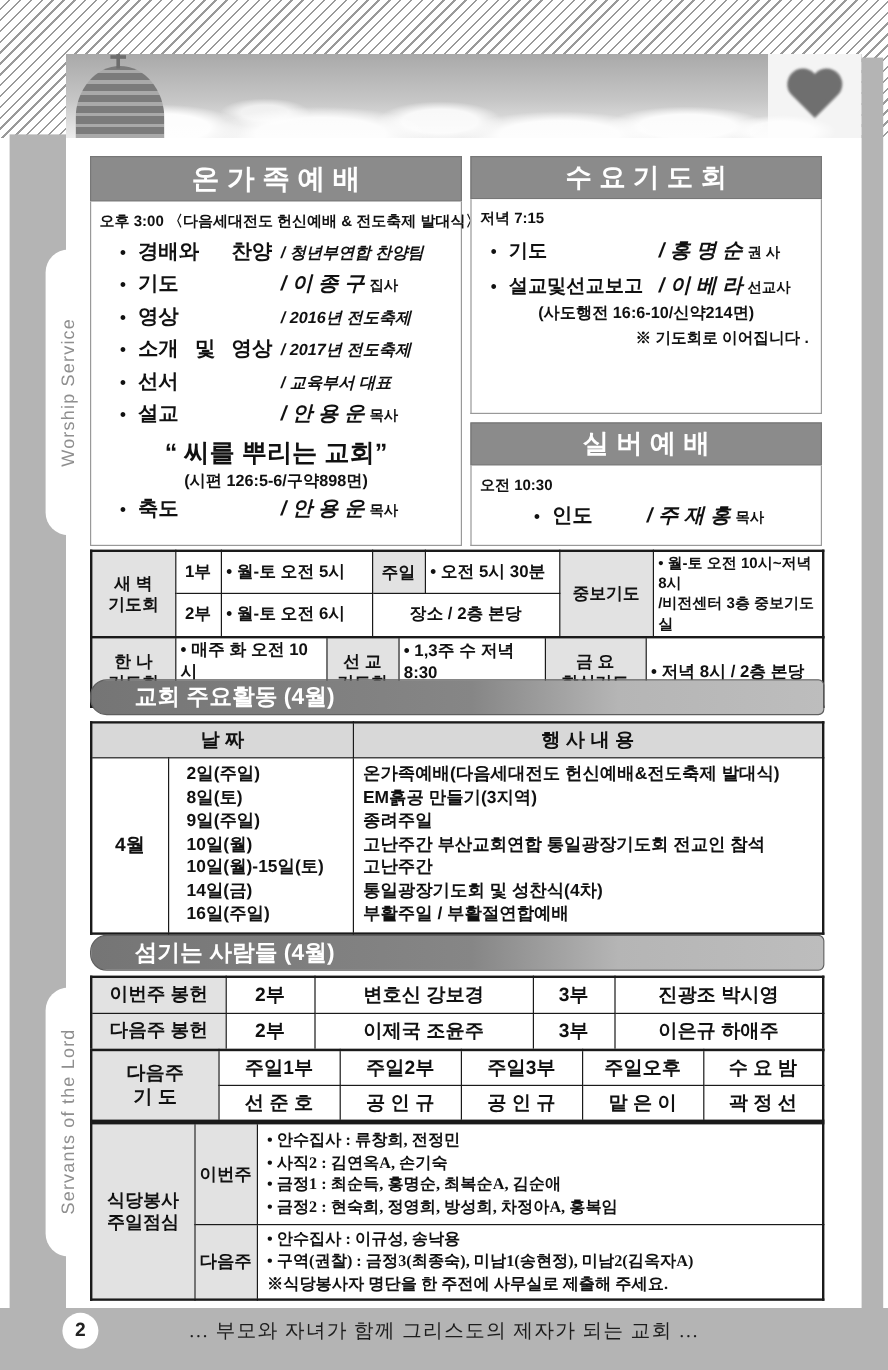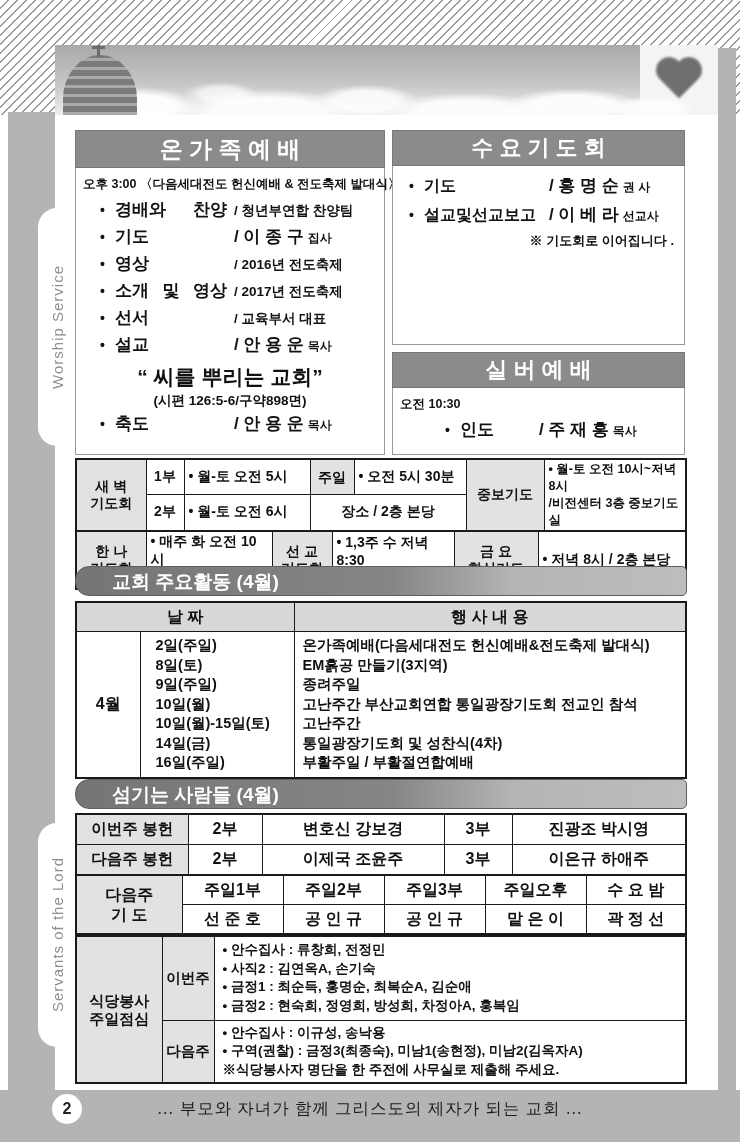--- a/index.html
+++ b/index.html
@@ -51,21 +51,21 @@
   .box-silver .wtitle,.box-wed .wtitle{height:34px;line-height:34px;font-size:22px;}
   .wbody{flex:1;border:1px solid #999;border-top:none;background:#fff;padding-top:5px;}
   .time-note{font-size:12.5px;font-weight:800;padding:3px 4px 3px 7px;white-space:nowrap;}
   .wrow{display:flex;align-items:baseline;height:27px;line-height:27px;padding-left:24px;font-weight:800;}
   .wrow::before{content:"•";margin-right:10px;font-size:14px;}
   .wlabel{display:inline-block;width:112px;font-size:17px;text-align:justify;text-align-last:justify;}
   .box-wed .wlabel{width:118px;font-size:16px;}
   .box-wed .wrow{height:29px;line-height:29px;padding-left:16px;}
   .box-silver .wrow{padding-left:52px;}
   .box-silver .wlabel{width:72px;}
-  .wvalue{font-size:17px;margin-left:7px;white-space:nowrap;}
+  .wvalue{font-size:17px;margin-left:7px;white-space:nowrap;font-style:italic;}
   .wvalue.small{font-size:13.5px;}
   .wrole{font-size:12px;margin-left:4px;font-weight:700;}
   .sermon-title{text-align:center;font-size:21px;font-weight:800;margin:5px 0 1px;}
   .box-wed .sermon-title{font-size:19px;margin-top:4px;}
   .sermon-ref{text-align:center;font-size:13.5px;font-weight:800;}
   .cont-note{text-align:right;font-size:13px;font-weight:800;padding:3px 10px 0 0;}
 
   
   table{border-collapse:collapse;table-layout:fixed;background:#fff;}
   td,th{border:1px solid #1a1a1a;overflow:hidden;}
@@ -104,21 +104,21 @@
   .otable td.part{font-weight:800;}
 
   .ntable{position:absolute;left:75px;top:874px;width:610px;border:2px solid #1a1a1a;}
   .ntable td{height:26px;text-align:center;font-size:16px;font-weight:600;}
   .ntable td.hd{font-weight:800;}
   .ntable td.glab{font-size:16px;}
 
   .ktable{position:absolute;left:75px;top:935px;width:610px;border:2px solid #1a1a1a;}
   .ktable td{font-size:13.5px;font-weight:600;vertical-align:middle;}
   .ktable .lines{padding:3px 4px 3px 8px;}
-  .kline{height:18.5px;line-height:18.5px;white-space:nowrap;}
+  .kline{height:18.5px;line-height:18.5px;white-space:nowrap;font-family:Liberation Serif, serif;}
   .ktable .glab{font-size:15px;}
   .ktable .wk{background:#e2e2e2;font-weight:800;text-align:center;font-size:14.5px;}
 
   .footer{position:absolute;left:0;top:1090px;width:740px;height:52px;background:#b4b4b4;}
   .page-circle{position:absolute;left:52px;top:4px;width:30px;height:30px;border-radius:50%;
                background:#fff;text-align:center;line-height:30px;font-weight:800;font-size:16px;color:#222;}
   .slogan{position:absolute;left:0;top:8px;width:740px;text-align:center;font-size:16.5px;color:#1c1c1c;
           font-family:"Liberation Serif", serif;letter-spacing:1px;}
 </style>
 </head>
@@ -181,30 +181,32 @@
         <span class="wlabel">축도</span>
         <span class="wvalue">/ 안 용 운</span>
         <span class="wrole">목사</span>
       </div>
     </div>
   </div>
 
   <div class="wbox box-wed">
     <div class="wtitle">수 요 기 도 회</div>
     <div class="wbody">
+      <div class="time-note">저녁 7:15</div>
       <div class="wrow">
         <span class="wlabel">기도</span>
         <span class="wvalue">/ 홍 명 순</span>
         <span class="wrole">권 사</span>
       </div>
       <div class="wrow">
         <span class="wlabel">설교및선교보고</span>
         <span class="wvalue">/ 이 베 라</span>
         <span class="wrole">선교사</span>
       </div>
+      <div class="sermon-ref">(사도행전 16:6-10/신약214면)</div>
       <div class="cont-note">※ 기도회로 이어집니다 .</div>
     </div>
   </div>
 
   <div class="wbox box-silver">
     <div class="wtitle">실 버 예 배</div>
     <div class="wbody">
       <div class="time-note">오전 10:30</div>
       <div class="wrow">
         <span class="wlabel">인도</span>

